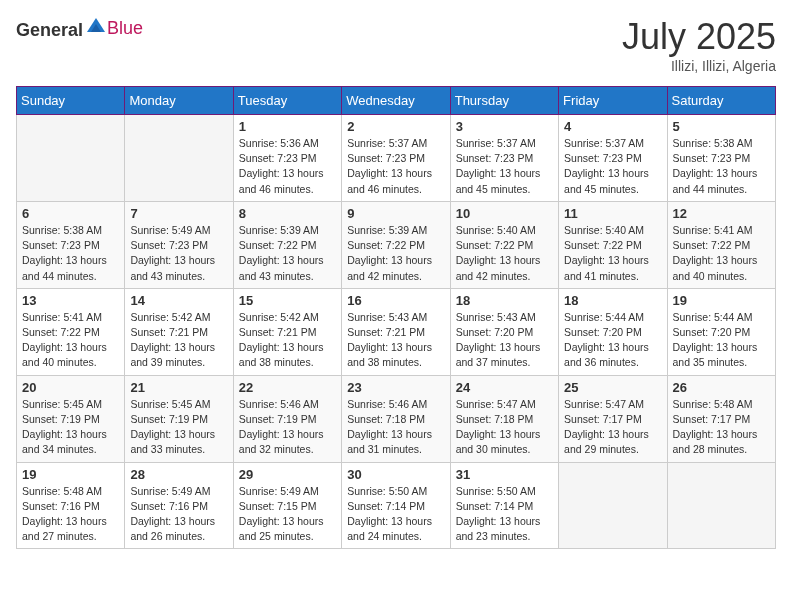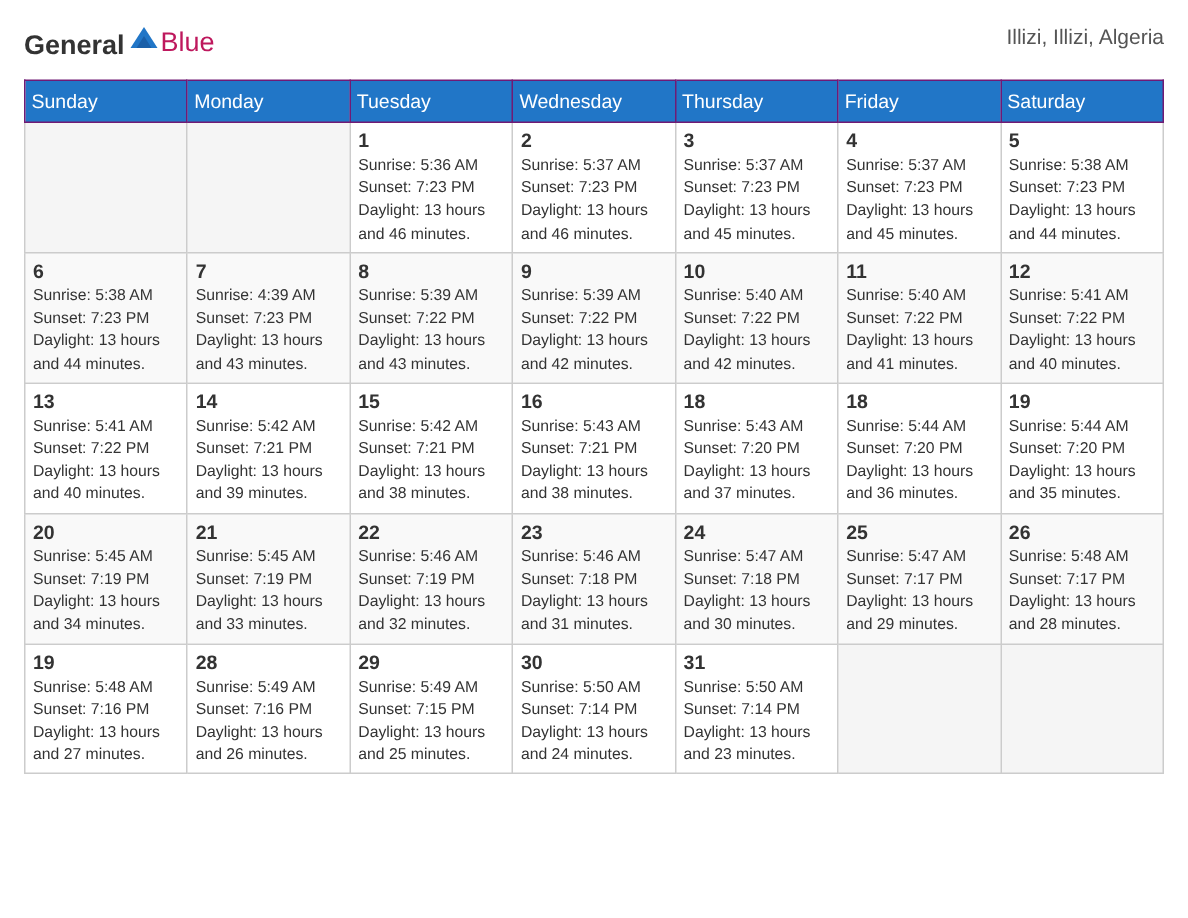--- a/index.html
+++ b/index.html
@@ -99,20 +99,21 @@
       <span class="logo-text-general">General</span><svg class="logo-icon" viewBox="0 0 22 22" xmlns="http://www.w3.org/2000/svg">
         <polygon points="2,18 11,4 20,18" fill="#2176c7"></polygon>
         <polygon points="6,18 11,10 16,18" fill="#1a5fa8"></polygon>
       </svg>
     </div>
     <div>
       <span class="logo-text-blue">Blue</span>
     </div>
   </div>
   <div class="title-block">
+    <div class="month-title">July 2025</div>
     <div class="location">Illizi, Illizi, Algeria</div>
   </div>
 </div>
 
 <table class="calendar">
   <thead>
     <tr>
     <th>Sunday</th>
         <th>Monday</th>
         <th>Tuesday</th>
@@ -159,21 +160,21 @@
       </tr>
       <tr class="row-shade">
         <td>
           <span class="day-num">6</span>
           <div class="day-info">Sunrise: 5:38 AM
 Sunset: 7:23 PM
 Daylight: 13 hours and 44 minutes.</div>
         </td>
         <td>
           <span class="day-num">7</span>
-          <div class="day-info">Sunrise: 4:39 AM
+          <div class="day-info">Sunrise: 5:49 AM
 Sunset: 7:23 PM
 Daylight: 13 hours and 43 minutes.</div>
         </td>
         <td>
           <span class="day-num">8</span>
           <div class="day-info">Sunrise: 5:39 AM
 Sunset: 7:22 PM
 Daylight: 13 hours and 43 minutes.</div>
         </td>
         <td>

